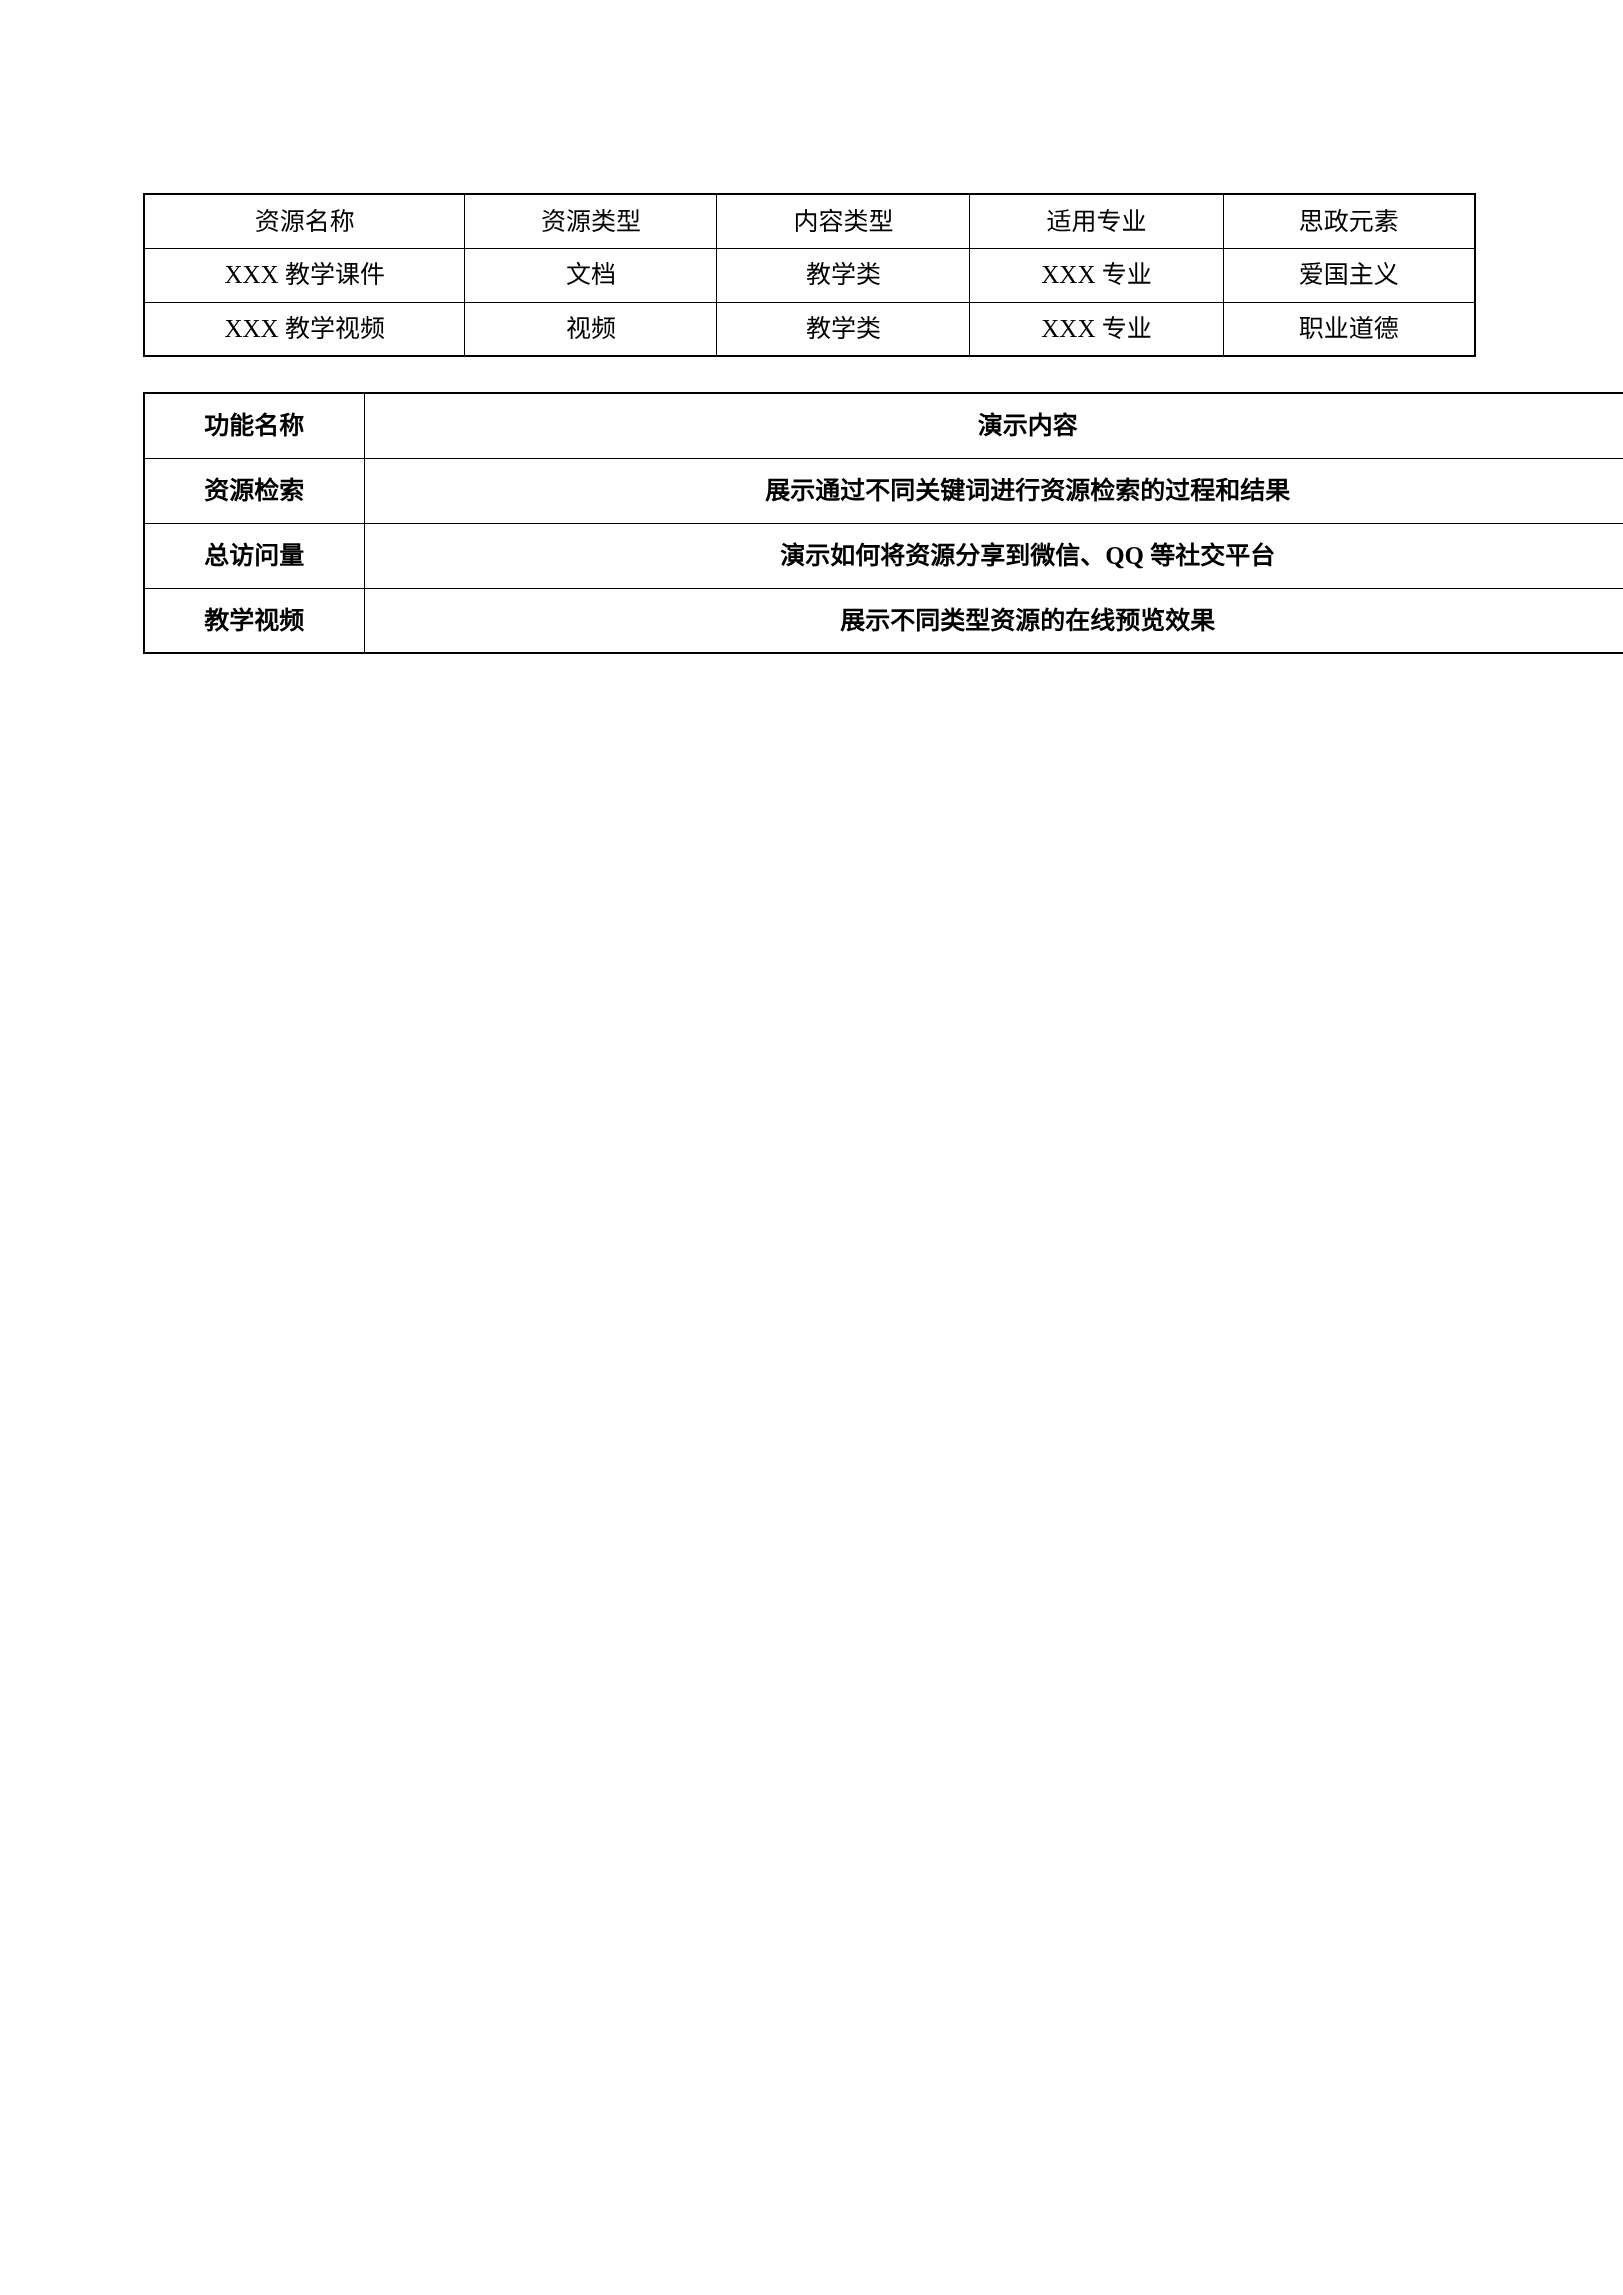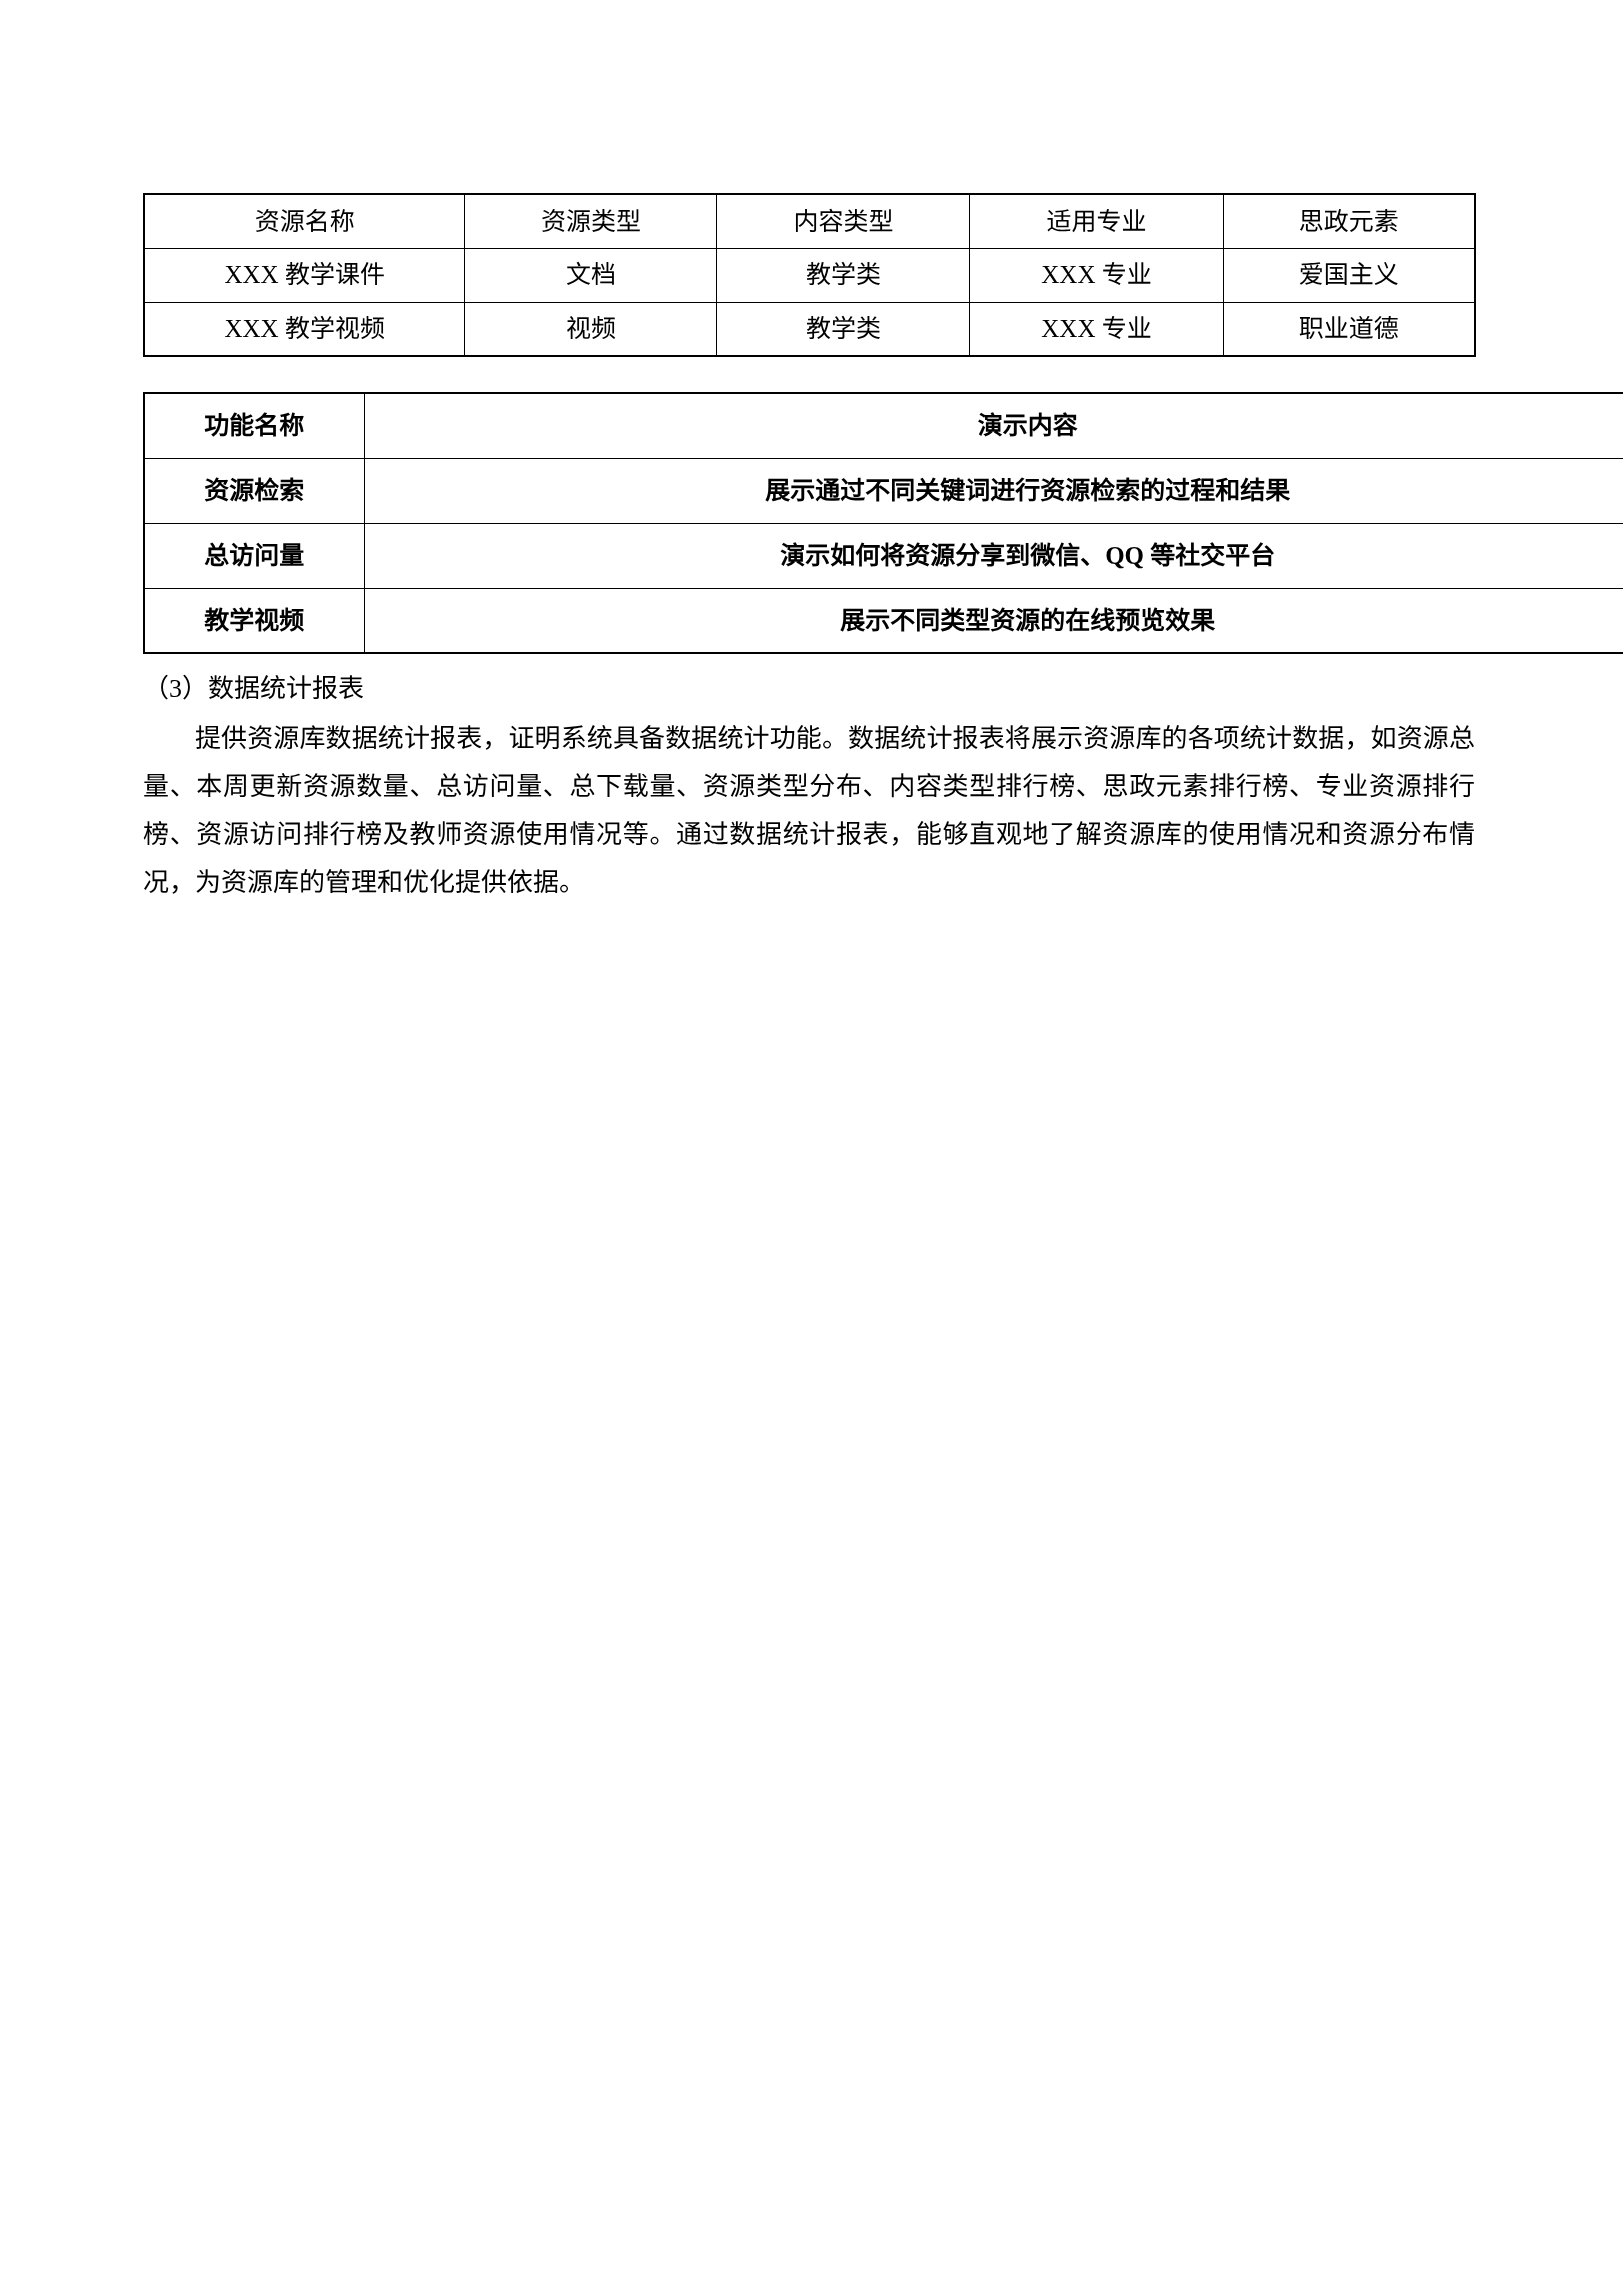--- a/index.html
+++ b/index.html
@@ -149,25 +149,20 @@
       </tr>
       <tr>
         <td class="c1">教学视频</td>
         <td class="c2">展示不同类型资源的在线预览效果</td>
       </tr>
     </tbody>
   </table>
 
   <div class="gap-md"></div>
 
-  <div class="block">
-    <p class="heading">（3）数据统计报表</p>
-    <div class="gap-sm"></div>
-    <p class="para">提供资源库数据统计报表，证明系统具备数据统计功能。数据统计报表将展示资源库的各项统计数据，如资源总量、本周更新资源数量、总访问量、总下载量、资源类型分布、内容类型排行榜、思政元素排行榜、专业资源排行榜、资源访问排行榜及教师资源使用情况等。通过数据统计报表，能够直观地了解资源库的使用情况和资源分布情况，为资源库的管理和优化提供依据。</p>
-  </div>
 
   <div class="gap-lg"></div>
 
 
   <div class="gap-sm"></div>
 
 
 </div>
 
 

